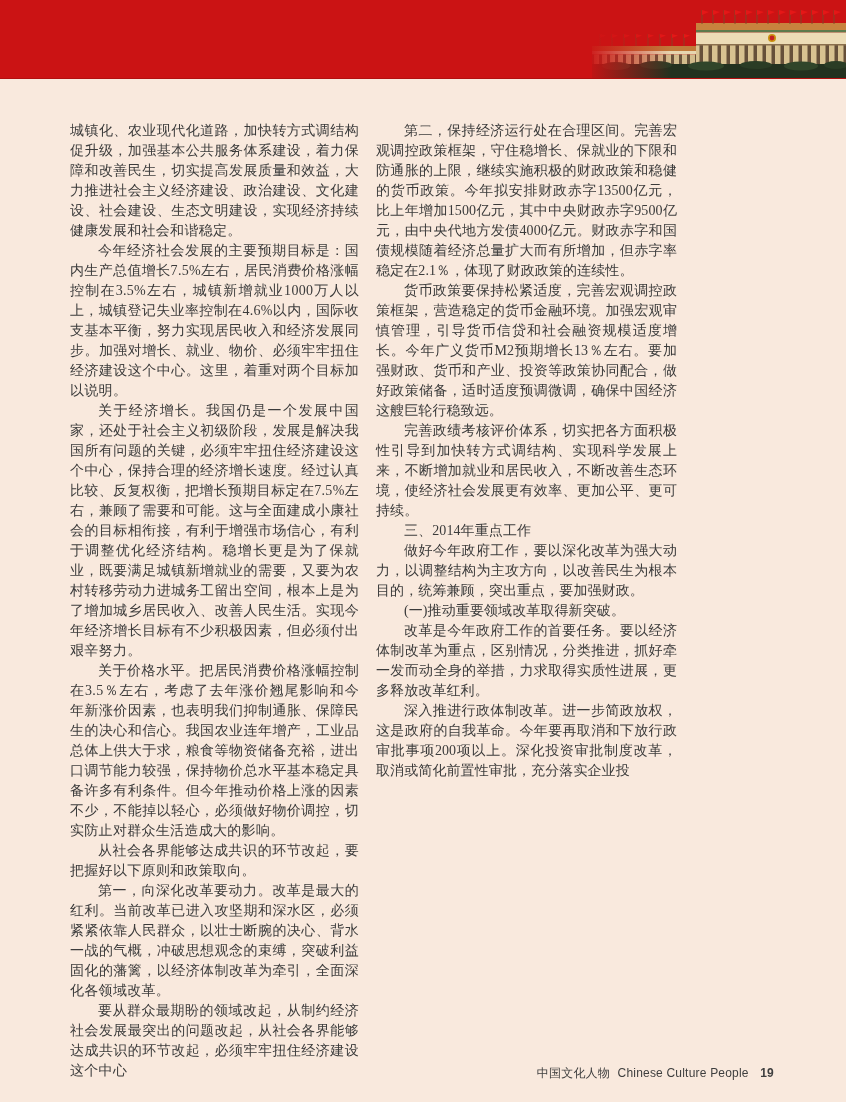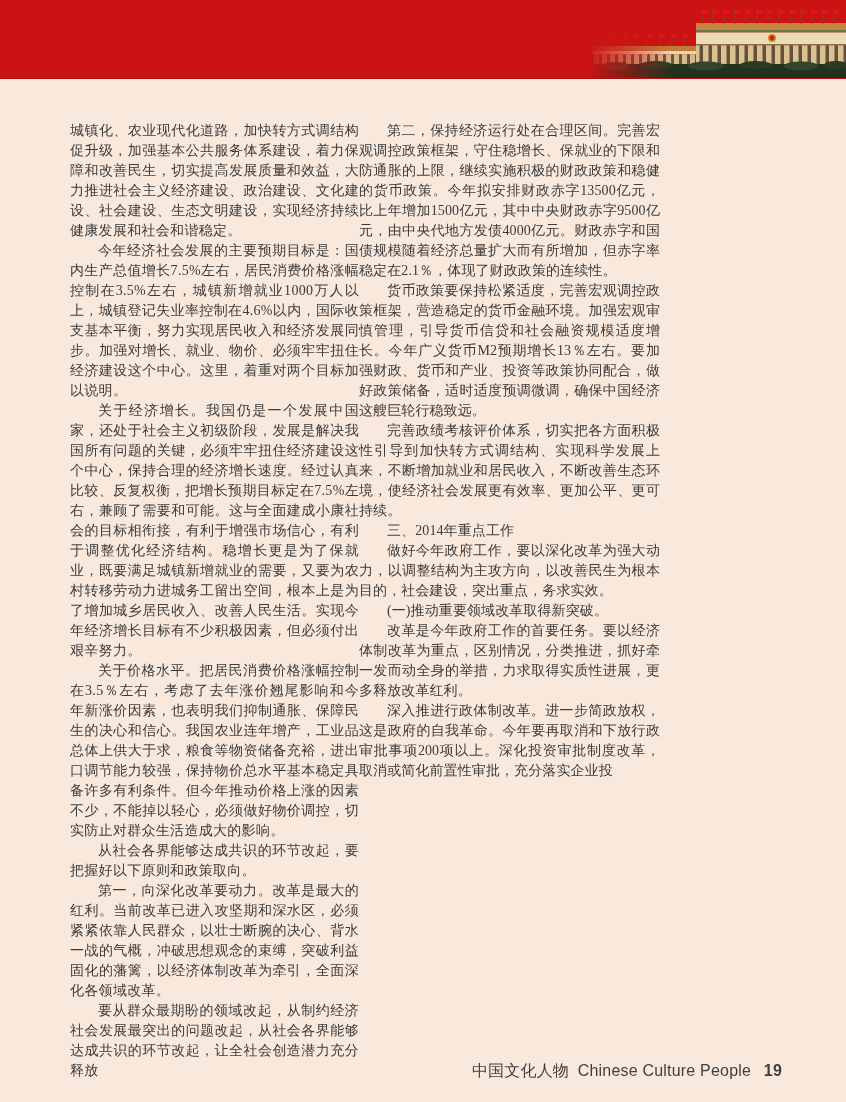--- a/index.html
+++ b/index.html
@@ -21,38 +21,39 @@
     position: absolute;
     right: 0;
     top: 0;
     display: block;
   }
   .content {
     position: absolute;
     top: 121px;
     left: 70px;
     display: flex;
+    gap: 17px;
   }
   .col {
     color: #3b3b3b;
     font-size: 14px;
     line-height: 20px;
     text-align: justify;
     text-justify: inter-ideograph;
   }
   .col.left  { width: 289px; letter-spacing: 0.3px; }
   .col.right { width: 301px; letter-spacing: 0.1px; }
   .col p { margin: 0; }
   .col p.indent { text-indent: 2em; }
   .footer {
     position: absolute;
-    right: 64px;
+    right: 72px;
     bottom: 20px;
     font-family: "Liberation Sans", "DejaVu Sans", sans-serif;
-    font-size: 16px;
+    font-size: 12px;
     color: #3f3f3f;
     letter-spacing: 0.2px;
   }
   .footer .pageno { font-weight: bold; margin-left: 8px; }
   .footer .en { margin-left: 4px; }
 </style>
 </head>
 <body>
 
 <div class="page">
@@ -130,28 +131,28 @@
   </header>
 
   <main class="content">
     <section class="col left">
         <p class="">城镇化、农业现代化道路，加快转方式调结构促升级，加强基本公共服务体系建设，着力保障和改善民生，切实提高发展质量和效益，大力推进社会主义经济建设、政治建设、文化建设、社会建设、生态文明建设，实现经济持续健康发展和社会和谐稳定。</p>
         <p class="indent">今年经济社会发展的主要预期目标是：国内生产总值增长7.5%左右，居民消费价格涨幅控制在3.5%左右，城镇新增就业1000万人以上，城镇登记失业率控制在4.6%以内，国际收支基本平衡，努力实现居民收入和经济发展同步。加强对增长、就业、物价、必须牢牢扭住经济建设这个中心。这里，着重对两个目标加以说明。</p>
         <p class="indent">关于经济增长。我国仍是一个发展中国家，还处于社会主义初级阶段，发展是解决我国所有问题的关键，必须牢牢扭住经济建设这个中心，保持合理的经济增长速度。经过认真比较、反复权衡，把增长预期目标定在7.5%左右，兼顾了需要和可能。这与全面建成小康社会的目标相衔接，有利于增强市场信心，有利于调整优化经济结构。稳增长更是为了保就业，既要满足城镇新增就业的需要，又要为农村转移劳动力进城务工留出空间，根本上是为了增加城乡居民收入、改善人民生活。实现今年经济增长目标有不少积极因素，但必须付出艰辛努力。</p>
         <p class="indent">关于价格水平。把居民消费价格涨幅控制在3.5％左右，考虑了去年涨价翘尾影响和今年新涨价因素，也表明我们抑制通胀、保障民生的决心和信心。我国农业连年增产，工业品总体上供大于求，粮食等物资储备充裕，进出口调节能力较强，保持物价总水平基本稳定具备许多有利条件。但今年推动价格上涨的因素不少，不能掉以轻心，必须做好物价调控，切实防止对群众生活造成大的影响。</p>
         <p class="indent">从社会各界能够达成共识的环节改起，要把握好以下原则和政策取向。</p>
         <p class="indent">第一，向深化改革要动力。改革是最大的红利。当前改革已进入攻坚期和深水区，必须紧紧依靠人民群众，以壮士断腕的决心、背水一战的气概，冲破思想观念的束缚，突破利益固化的藩篱，以经济体制改革为牵引，全面深化各领域改革。</p>
-        <p class="indent">要从群众最期盼的领域改起，从制约经济社会发展最突出的问题改起，从社会各界能够达成共识的环节改起，让全社会创造潜力充分释放</p>
+        <p class="indent">要从群众最期盼的领域改起，从制约经济社会发展最突出的问题改起，从社会各界能够达成共识的环节改起，必须牢牢扭住经济建设这个中心</p>
       </section>
     <section class="col right">
         <p class="indent">第二，保持经济运行处在合理区间。完善宏观调控政策框架，守住稳增长、保就业的下限和防通胀的上限，继续实施积极的财政政策和稳健的货币政策。今年拟安排财政赤字13500亿元，比上年增加1500亿元，其中中央财政赤字9500亿元，由中央代地方发债4000亿元。财政赤字和国债规模随着经济总量扩大而有所增加，但赤字率稳定在2.1％，体现了财政政策的连续性。</p>
         <p class="indent">货币政策要保持松紧适度，完善宏观调控政策框架，营造稳定的货币金融环境。加强宏观审慎管理，引导货币信贷和社会融资规模适度增长。今年广义货币M2预期增长13％左右。要加强财政、货币和产业、投资等政策协同配合，做好政策储备，适时适度预调微调，确保中国经济这艘巨轮行稳致远。</p>
         <p class="indent">完善政绩考核评价体系，切实把各方面积极性引导到加快转方式调结构、实现科学发展上来，不断增加就业和居民收入，不断改善生态环境，使经济社会发展更有效率、更加公平、更可持续。</p>
         <p class="indent">三、2014年重点工作</p>
-        <p class="indent">做好今年政府工作，要以深化改革为强大动力，以调整结构为主攻方向，以改善民生为根本目的，社会建设，突出重点，务求实效。</p>
+        <p class="indent">做好今年政府工作，要以深化改革为强大动力，以调整结构为主攻方向，以改善民生为根本目的，统筹兼顾，突出重点，要加强财政。</p>
         <p class="indent">(一)推动重要领域改革取得新突破。</p>
         <p class="indent">改革是今年政府工作的首要任务。要以经济体制改革为重点，区别情况，分类推进，抓好牵一发而动全身的举措，力求取得实质性进展，更多释放改革红利。</p>
         <p class="indent">深入推进行政体制改革。进一步简政放权，这是政府的自我革命。今年要再取消和下放行政审批事项200项以上。深化投资审批制度改革，取消或简化前置性审批，充分落实企业投</p>
       </section>
   </main>
 
   <div class="footer">
     <span>中国文化人物</span>
     <span class="en">Chinese Culture People</span>
     <span class="pageno">19</span>

